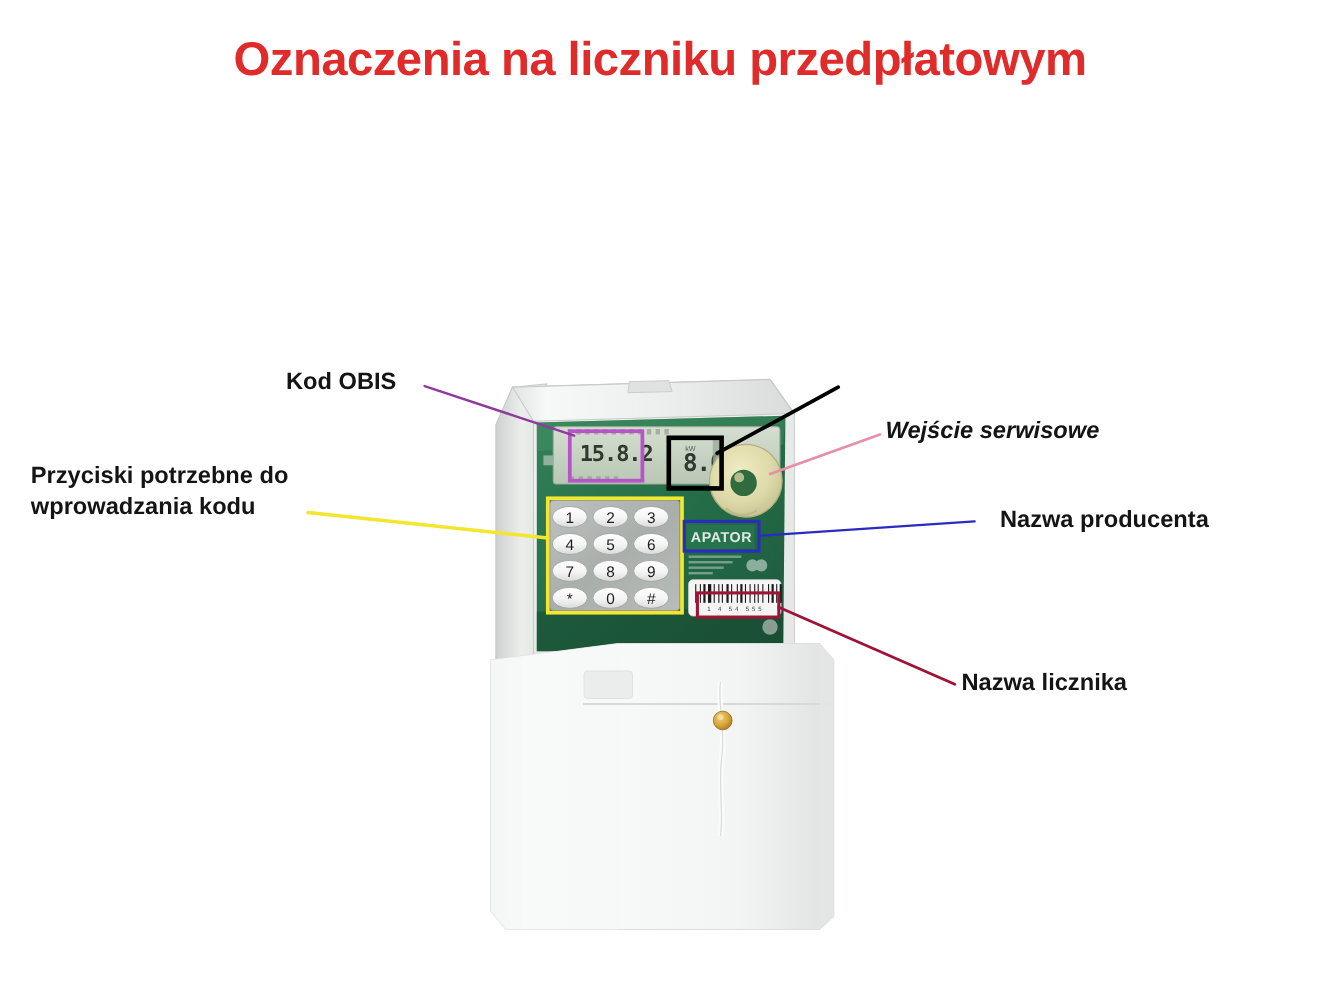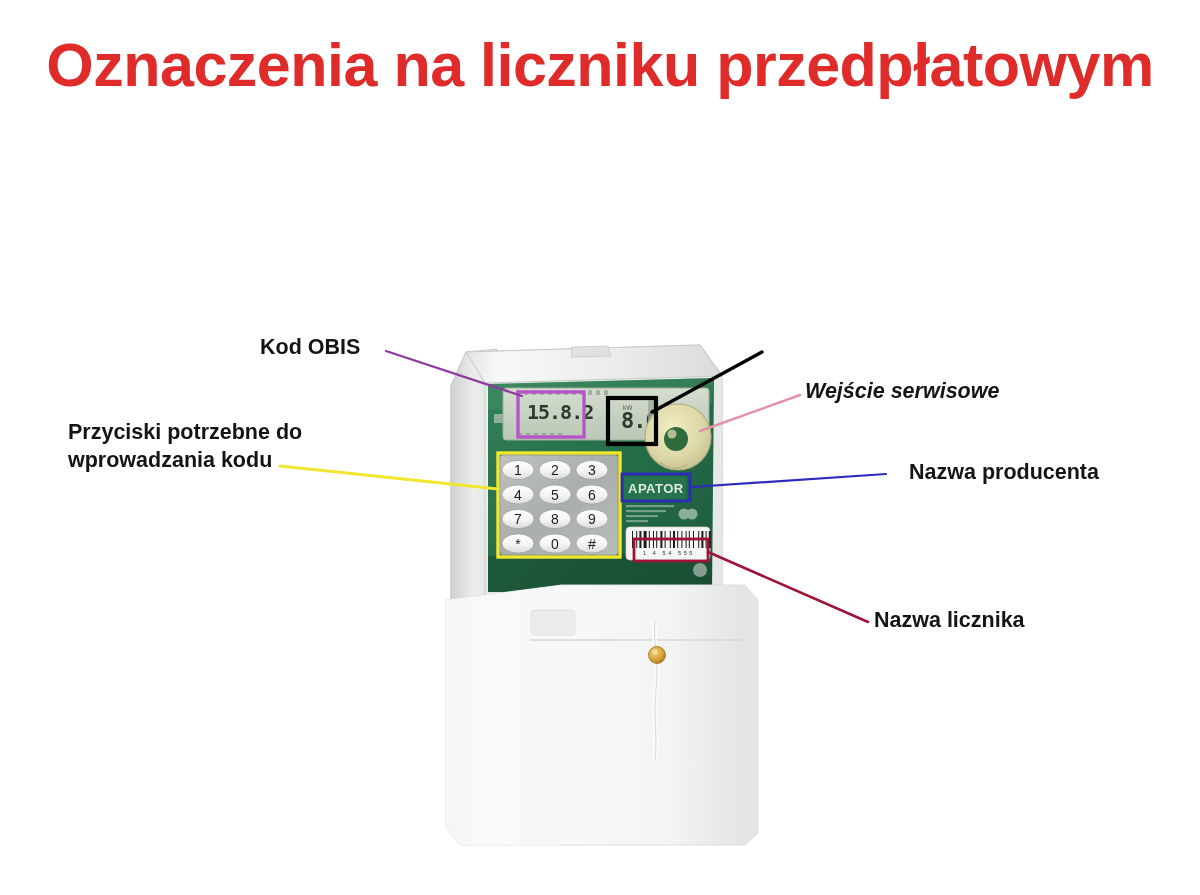--- a/index.html
+++ b/index.html
@@ -10,42 +10,42 @@
     font-family:"Liberation Sans", sans-serif;
     overflow:hidden;
     position:relative;
   }
   #stage{position:absolute;left:0;top:0;width:1200px;height:895px;}
 
   
   .title{
     position:absolute;left:0;top:30px;width:1200px;
     text-align:center;
-    font-size:61px;
+    font-size:43px;
     font-weight:bold;
     letter-spacing:-0.5px;
     color:#e02b2b;
     white-space:nowrap;
   }
 
   
   .callout{
     position:absolute;
     font-size:21.5px;
     font-weight:bold;
     color:#141414;
     line-height:1.30;
     white-space:pre-line;
   }
   #lbl-obis   { left:260px; top:334px; }
   #lbl-kw     { left:641px; top:315px; }
   #lbl-serw   { left:805px; top:378px;font-style:italic; }
   #lbl-prod   { left:893px; top:459px;margin-left:16px; }
   #lbl-numer  { left:874px; top:607px; }
-  #lbl-przyc  { left:28px;  top:419px;margin-left:40px; }
+  #lbl-przyc  { left:28px;  top:419px; }
 
   
   svg#art{position:absolute;left:0;top:0;width:1200px;height:895px;}
   .lead{fill:none;stroke-linecap:round;}
   .hl{fill:none;}
 </style>
 </head>
 <body>
 
 <div id="stage">

